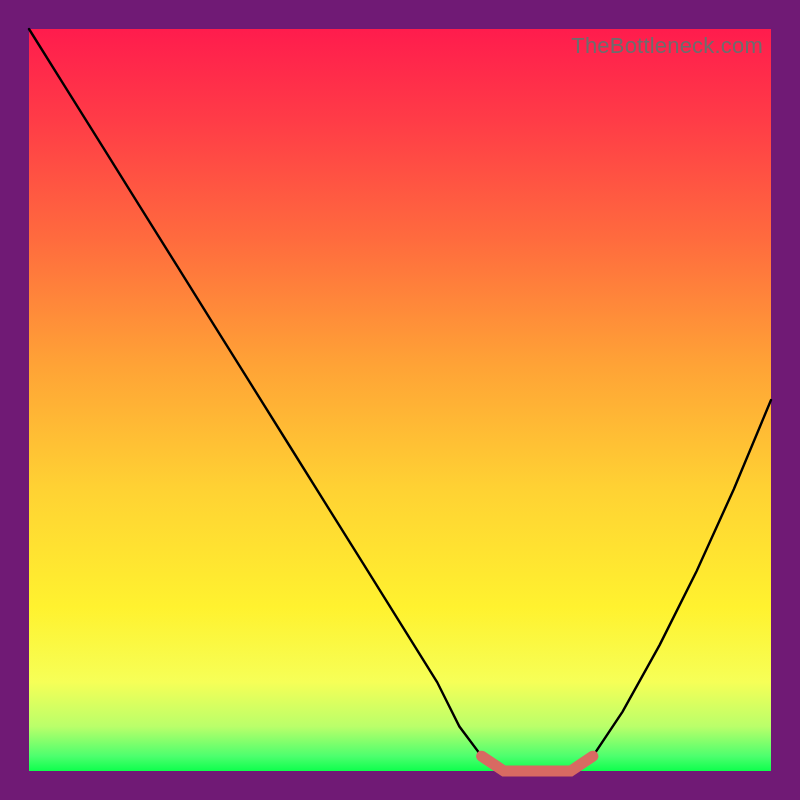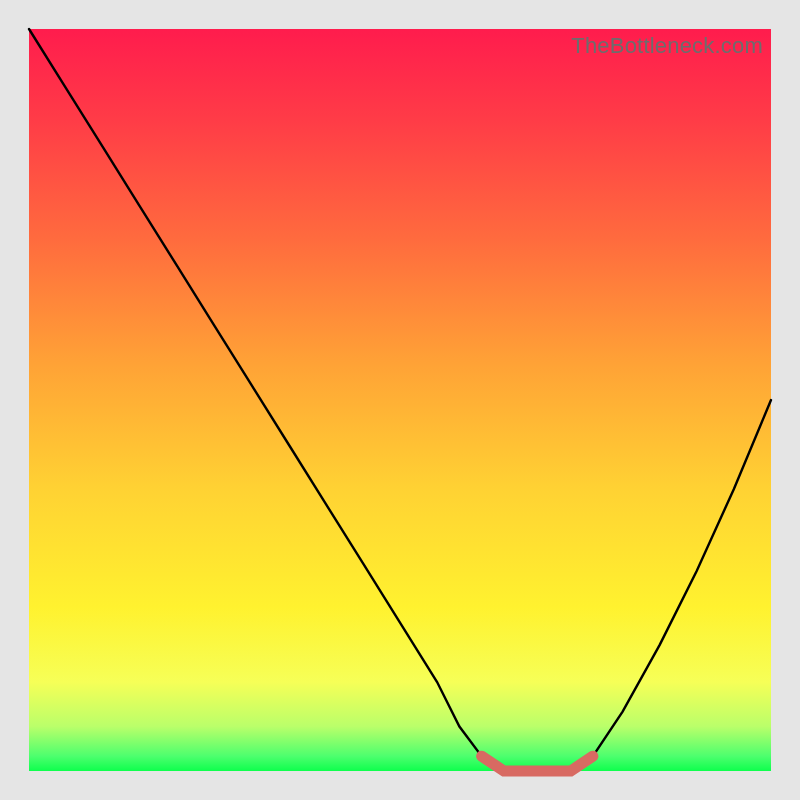--- a/index.html
+++ b/index.html
@@ -8,21 +8,21 @@
     width: 800px;
     height: 800px;
     background: #000;
     overflow: hidden;
     font-family: Arial, Helvetica, sans-serif;
   }
   .frame {
     position: relative;
     width: 800px;
     height: 800px;
-    background: #e5e5e5;
+    background: #701a75;
   }
   
   .plot {
     position: absolute;
     left: 29px;
     top: 29px;
     width: 742px;
     height: 742px;
     
     background: linear-gradient(

